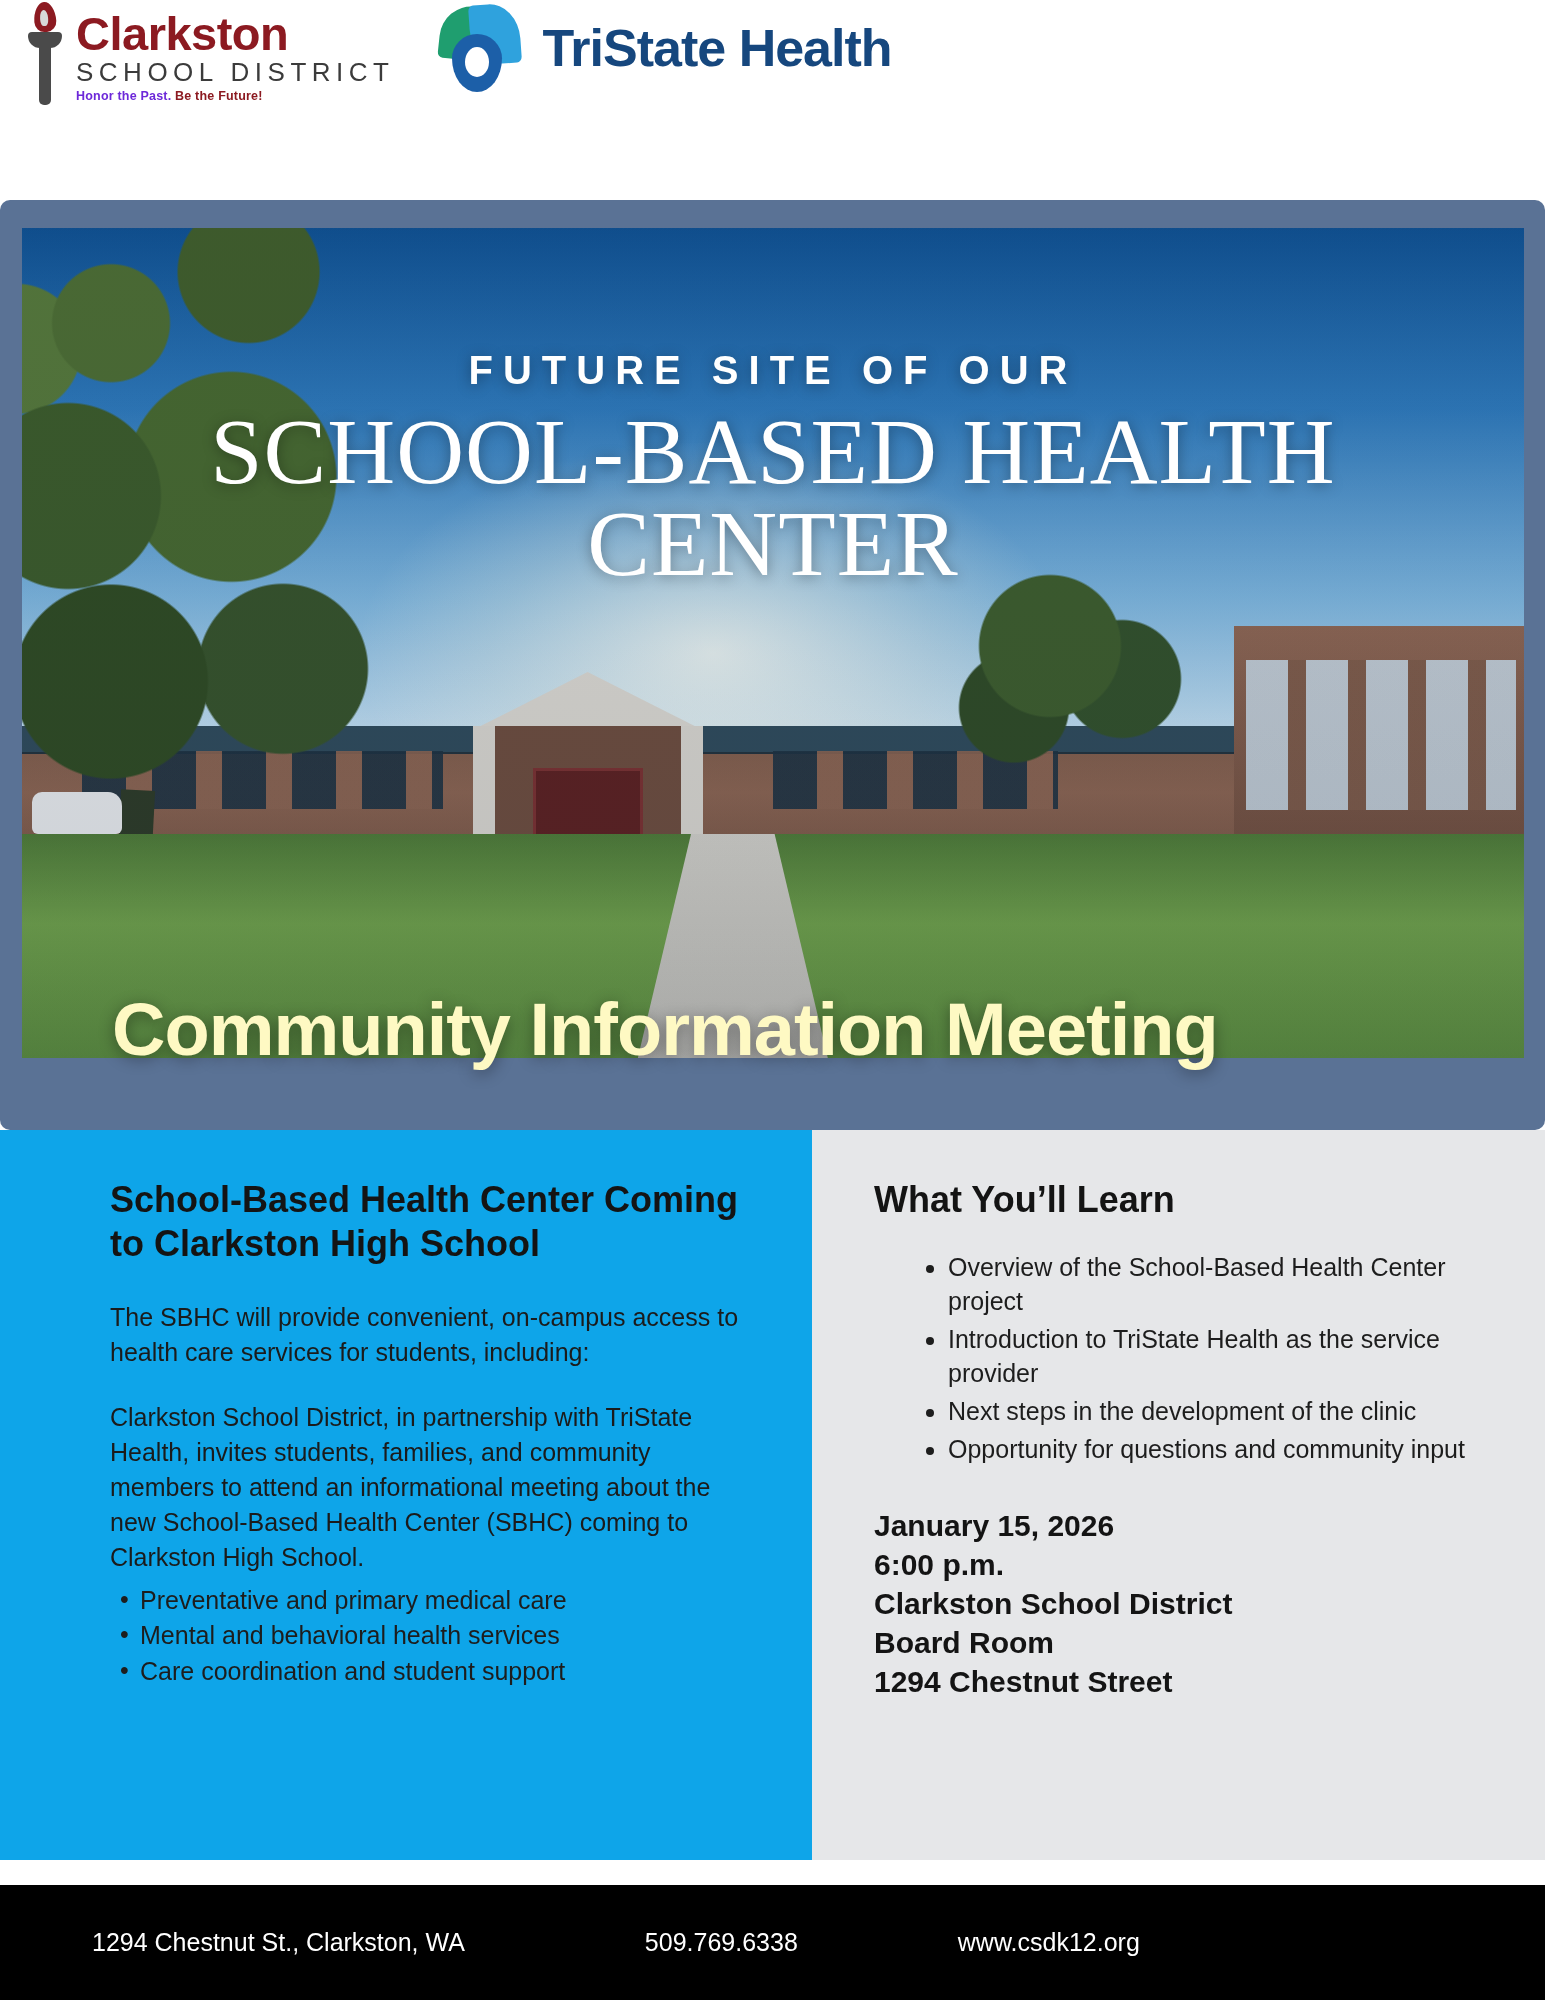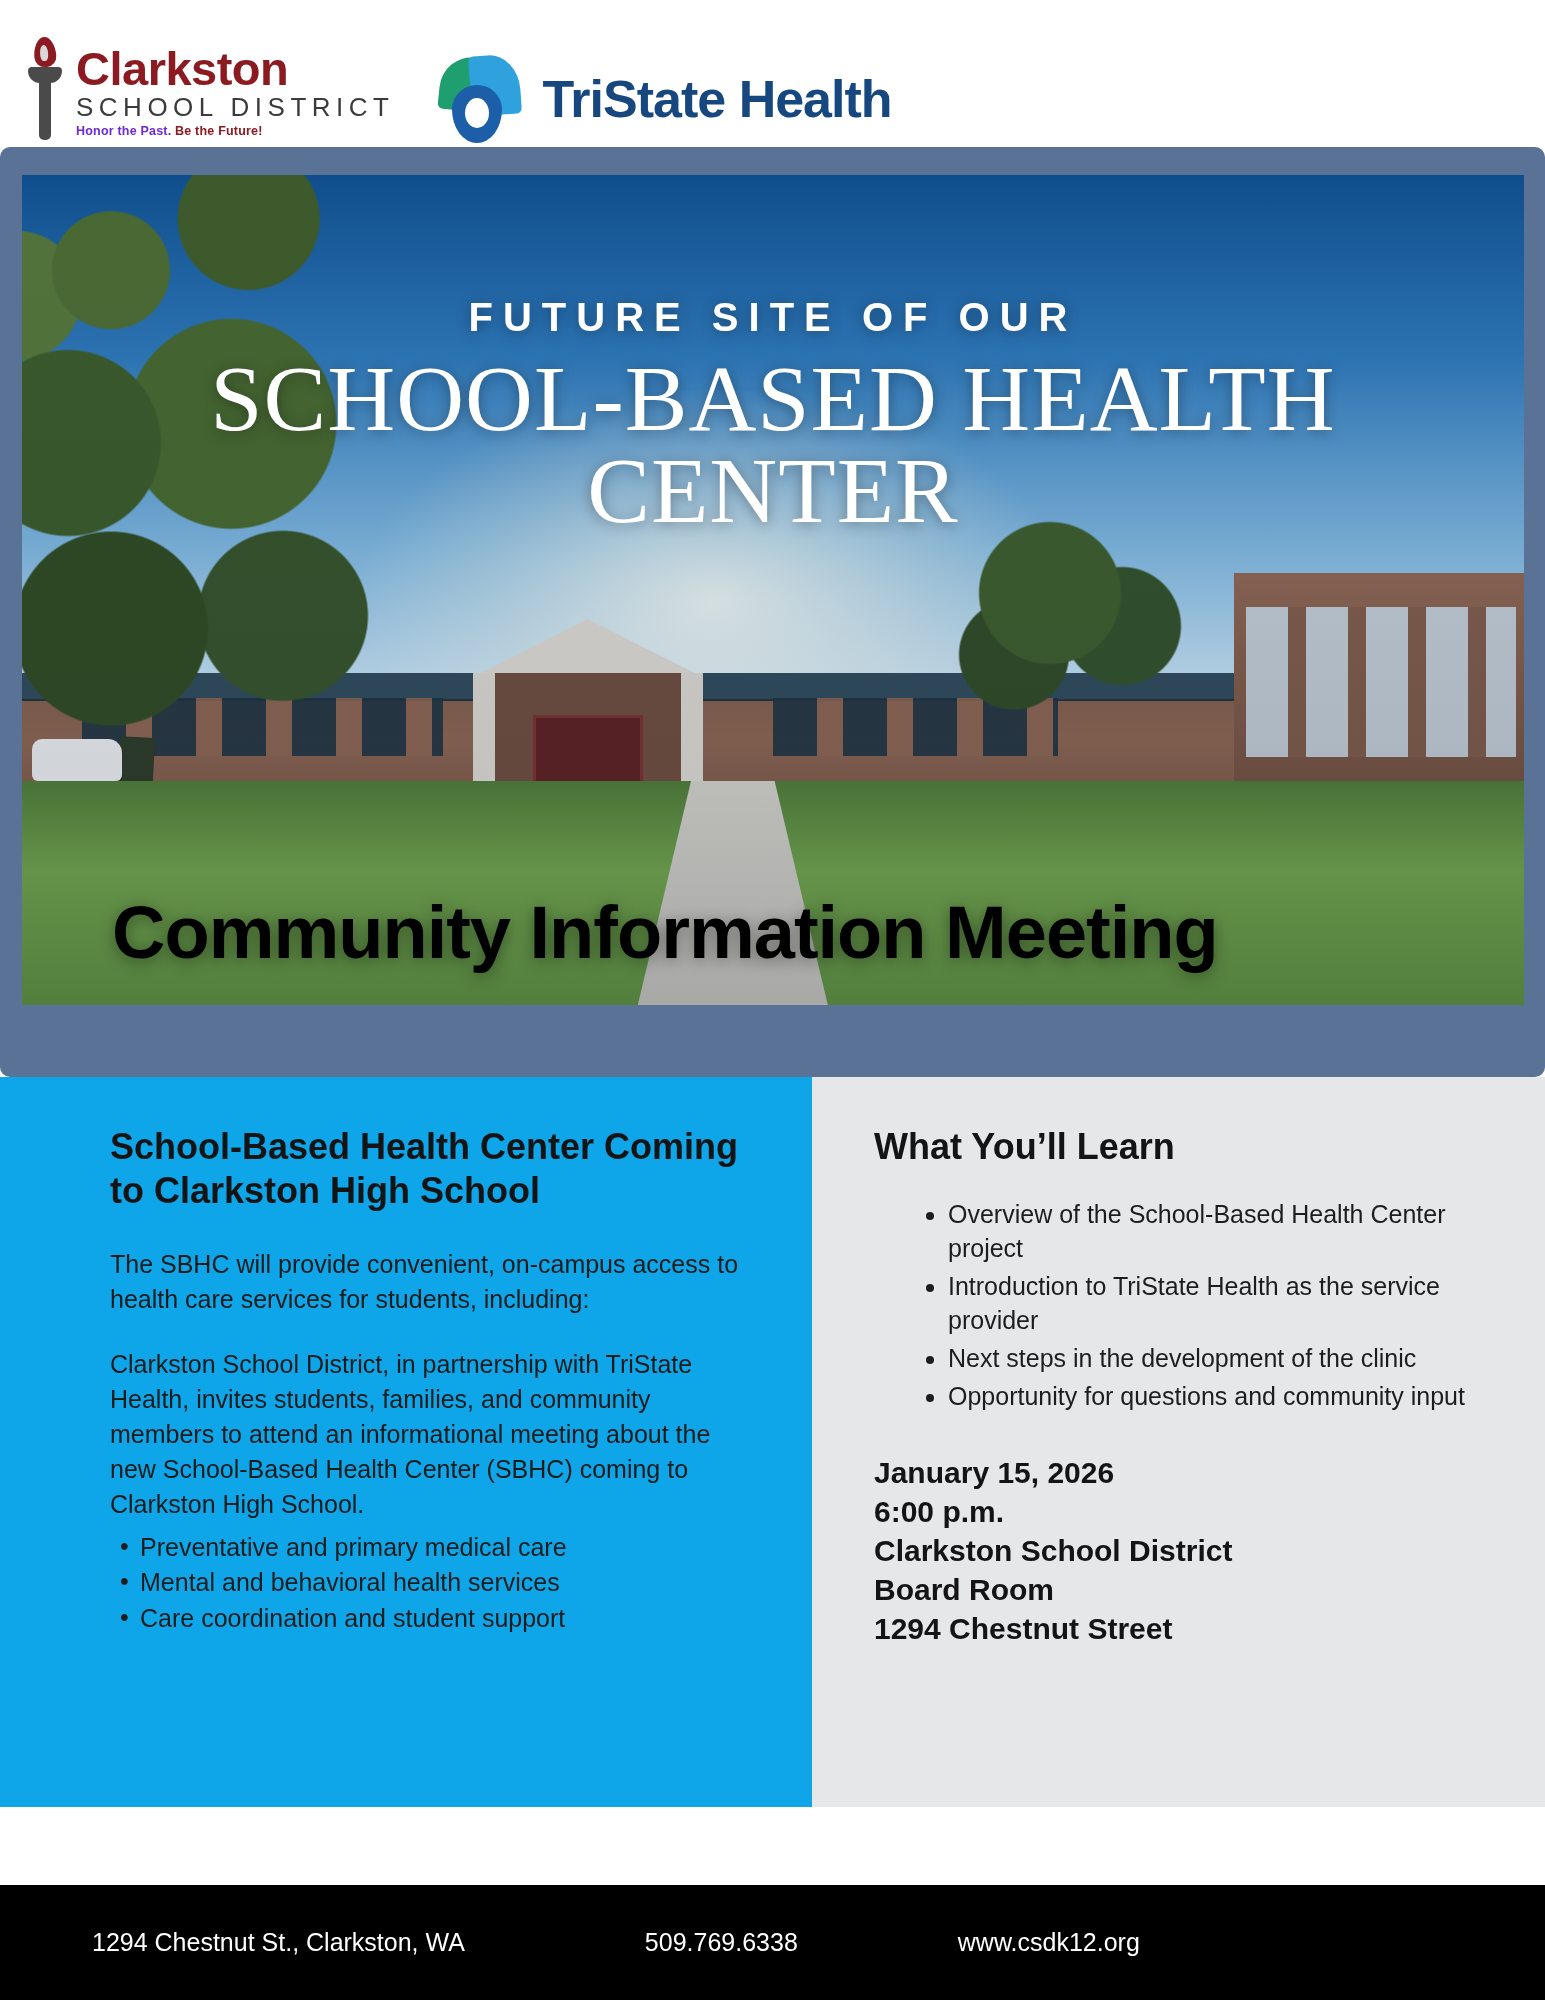--- a/index.html
+++ b/index.html
@@ -12,23 +12,23 @@
     width: 1545px;
     height: 2000px;
     position: relative;
     font-family: "Liberation Sans", sans-serif;
     color: #1d1d1d;
     overflow: hidden;
   }
 
   
   .header {
-    height: 147px;
+    height: 200px;
     display: flex;
-    align-items: flex-end;
+    align-items: flex-start;
     padding-left: 24px;
     gap: 36px;
   }
   .logo-clarkston {
     display: flex;
     align-items: center;
     gap: 8px;
   }
   .torch {
     width: 44px;
@@ -320,24 +320,24 @@
   .hero-big {
     font-family: "Liberation Serif", serif;
     font-size: 94px;
     line-height: 0.98;
     letter-spacing: 1px;
     margin-top: 12px;
   }
   .hero-overlay-title {
     position: absolute;
     left: 112px;
-    top: 746px;
+    top: 790px;
     font-size: 74px;
     font-weight: bold;
-    color: #000000;
+    color: #fef9c3;
     line-height: 1.08;
     letter-spacing: -1px;
     text-shadow: 0 3px 16px rgba(0,0,0,0.4);
   }
 
   
   .content {
     display: flex;
     height: 730px;
   }

